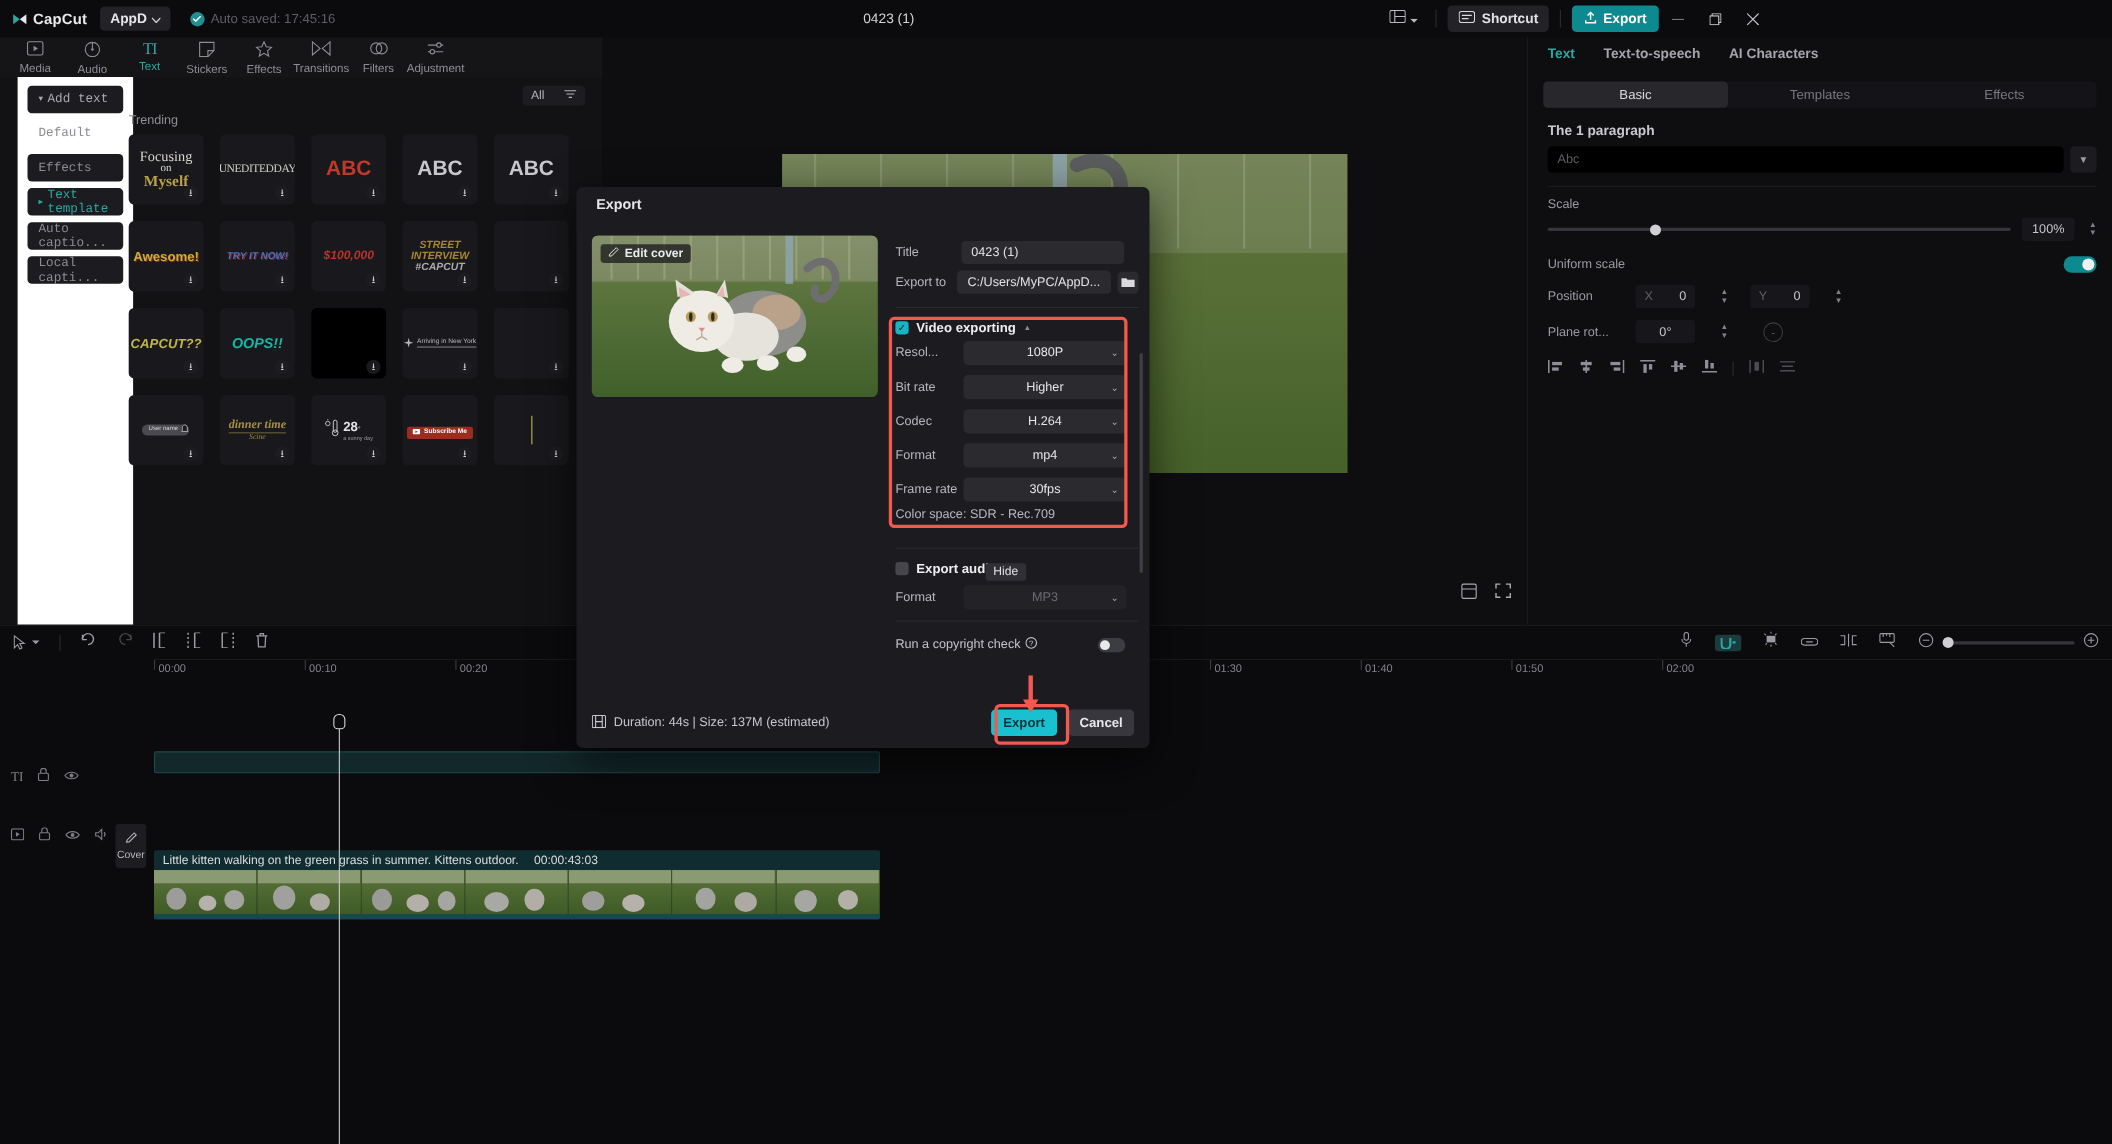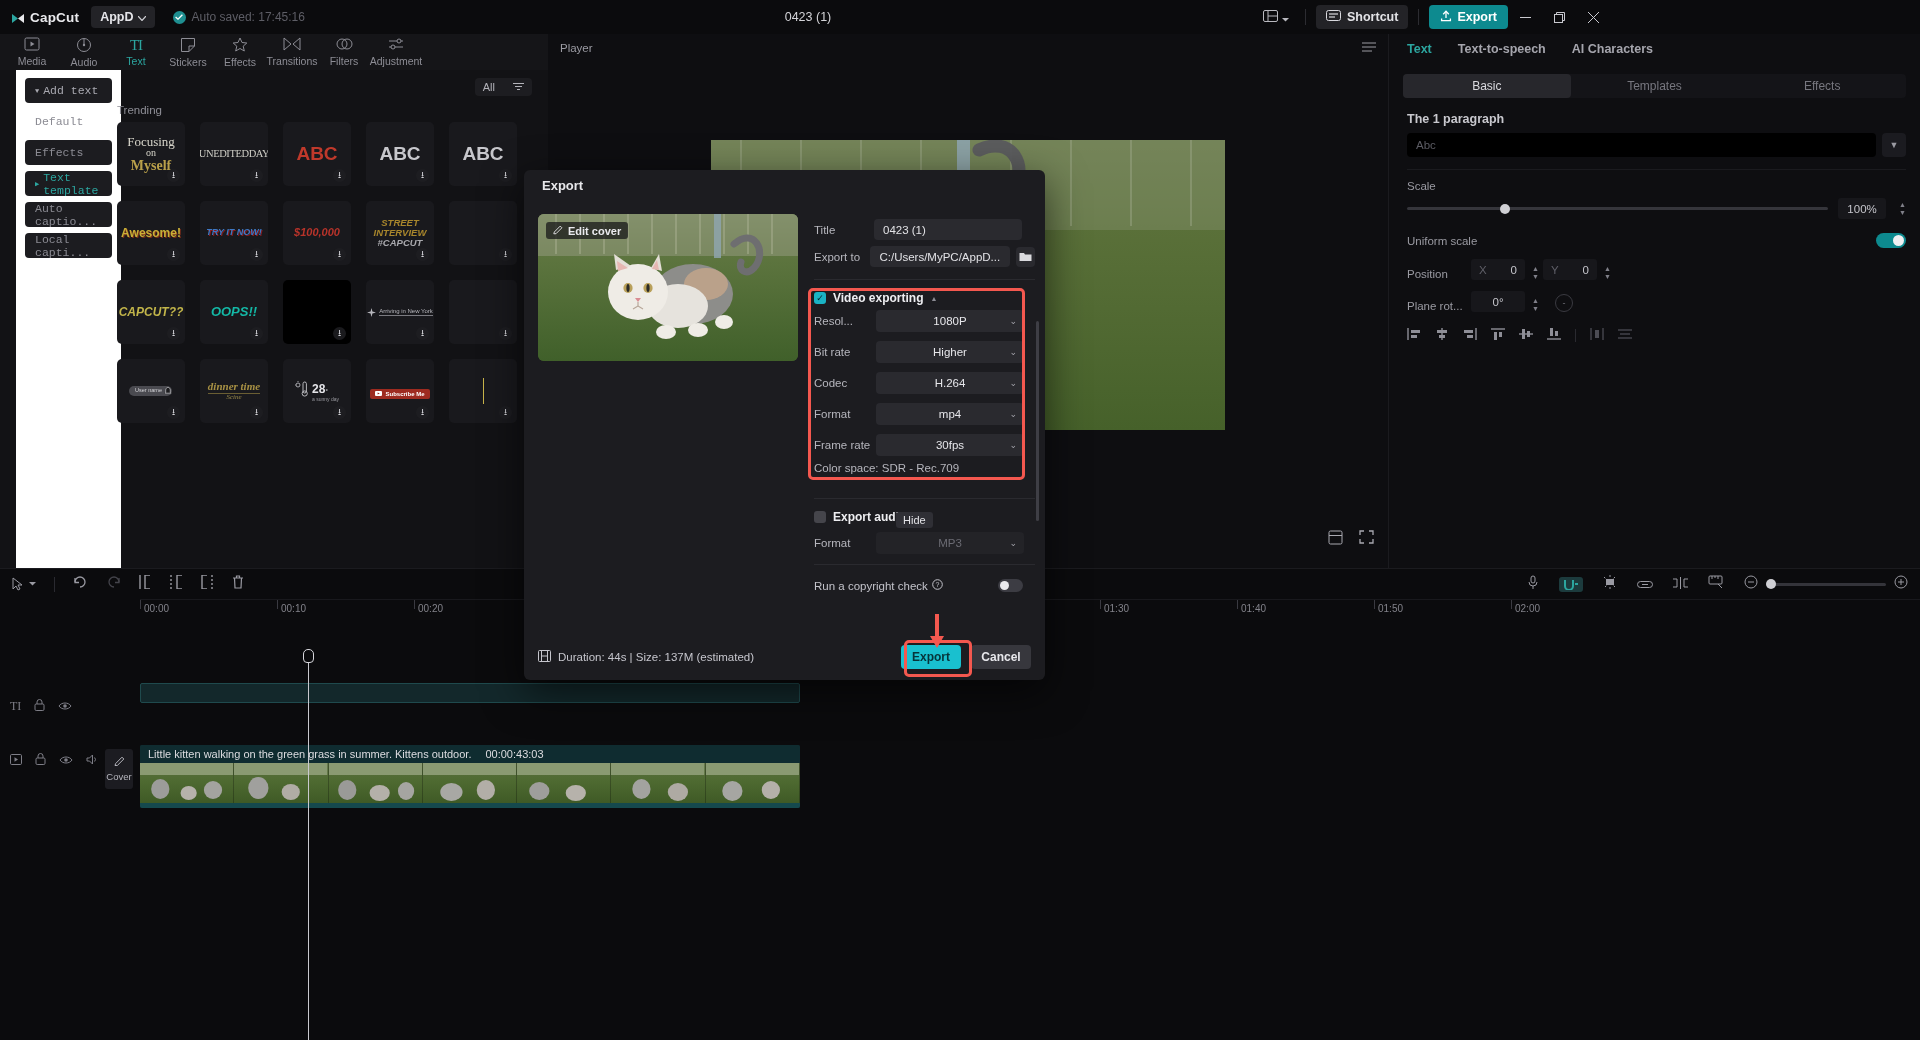--- a/index.html
+++ b/index.html
@@ -120,21 +120,21 @@
   .track { flex: 1; height: 3px; background: #35353b; border-radius: 2px; position: relative; }
   .knob { position: absolute; left: 22%; top: -3.5px; width: 10px; height: 10px; border-radius: 50%;
     background: #cfcfd4; }
   .numbox { width: 48px; height: 21px; background: #17171b; border-radius: 3px; display: flex;
     align-items: center; justify-content: center; font-size: 11.5px; color: #c5c5cb; }
   .spin { display: flex; flex-direction: column; gap: 1px; color: #80808a; font-size: 7px;
     line-height: 7px; margin-left: 3px; }
   .toggle { width: 30px; height: 15px; border-radius: 8px; background: #0d8a8f; position: relative; }
   .toggle .dot { position: absolute; right: 2px; top: 2px; width: 11px; height: 11px;
     border-radius: 50%; background: #f0f0f2; }
-  .posrow { display: flex; align-items: flex-end; gap: 4px; margin: 11px 14px 0 18px; }
+  .posrow { display: flex; align-items: center; gap: 20px; margin: 11px 14px 0 18px; }
   .xy { width: 54px; height: 21px; background: #17171b; border-radius: 3px; display: flex;
     align-items: center; justify-content: space-between; padding: 0 8px; font-size: 11.5px; }
   .xy .ax { color: #5f5f68; }
   .xy .vl { color: #c5c5cb; }
   .alignbar { display: flex; align-items: center; gap: 14px; margin: 14px 14px 0 18px; color: #8e8e97; }
   .alignbar .dim { color: #4c4c54; }
   .vsep { width: 1px; height: 13px; background: #2a2a30; }
 
   
   .timeline { position: absolute; left: 0; right: 0; bottom: 0; height: 472px; background: #0b0b0d;
@@ -148,21 +148,21 @@
   .zoom-knob { position: absolute; left: 0; top: -3.5px; width: 10px; height: 10px;
     border-radius: 50%; background: #cfcfd4; }
   .ruler { position: relative; height: 22px; margin-left: 140px; border-top: 1px solid #19191d; }
   .tickmark { position: absolute; top: 0; width: 1px; background: #3a3a41; }
   .ticklbl { position: absolute; top: 3px; font-size: 10px; color: #82828a; white-space: nowrap; }
   .tracks { position: absolute; left: 0; right: 0; top: 52px; bottom: 0; }
   .track-hdr { position: absolute; left: 10px; display: flex; align-items: center; gap: 13px;
     color: #7e7e87; }
   .clip-text { position: absolute; left: 140px; height: 20px; background: #13282b;
     border: 1px solid #1f4a4d; border-radius: 2px; }
-  .clip-video { position: absolute; left: 140px; border-radius: 2px; overflow: hidden; background: #122a2d; }
+  .clip-video { position: absolute; left: 140px; border-radius: 2px; overflow: hidden; background: #122a2d; margin-top: 28px; }
   .clip-label { height: 18px; background: #0f2c30; display: flex; align-items: center;
     padding: 0 8px; font-size: 11px; color: #dcdce0; gap: 14px; }
   .filmstrip { height: 40px; display: flex; }
   .frame { flex: 1; position: relative; overflow: hidden;
     background: linear-gradient(#5c7040 0%, #4e6a31 45%, #3f5a26 100%); border-right: 1px solid rgba(0,0,0,.25); }
   .cover-btn { position: absolute; left: 105px; width: 28px; height: 40px; background: #1c1c21;
     border-radius: 3px; display: flex; flex-direction: column; align-items: center;
     justify-content: center; gap: 2px; font-size: 9.5px; color: #b6b6bd; }
   .playhead { position: absolute; top: 30px; bottom: 0; width: 1px; background: #c9c9cf; }
   .playhead .head { position: absolute; top: -2px; left: -5px; width: 11px; height: 14px;
@@ -545,30 +545,20 @@
           <div class="tplTxt">
             <div style="width:1px;height:26px;background:#c8b44a"></div>
           </div>
           <div class="dl">⭳</div>
         </div>
       </div>
     </div>
   </div>
 
   <div class="player">
-    <div class="player-hd">
-      <span>Player</span>
-      <span class="menu-ico">
-        <svg width="14" height="10" viewBox="0 0 14 10">
-            <line x1="0" y1="1" x2="14" y2="1" stroke="#9b9ba3"></line>
-            <line x1="0" y1="5" x2="14" y2="5" stroke="#9b9ba3"></line>
-            <line x1="0" y1="9" x2="10" y2="9" stroke="#9b9ba3"></line>
-          </svg>
-      </span>
-    </div>
     <div class="stage">
       <div class="video">
         <svg width="514" height="290" viewBox="0 0 514 290" preserveAspectRatio="none">
           <defs>
             <linearGradient id="gbg" x1="0" y1="0" x2="0" y2="1">
               <stop offset="0%" stop-color="#6c7d4e"></stop>
                 <stop offset="30%" stop-color="#5a7039"></stop>
               <stop offset="100%" stop-color="#46612a"></stop>
             </linearGradient>
           </defs>

